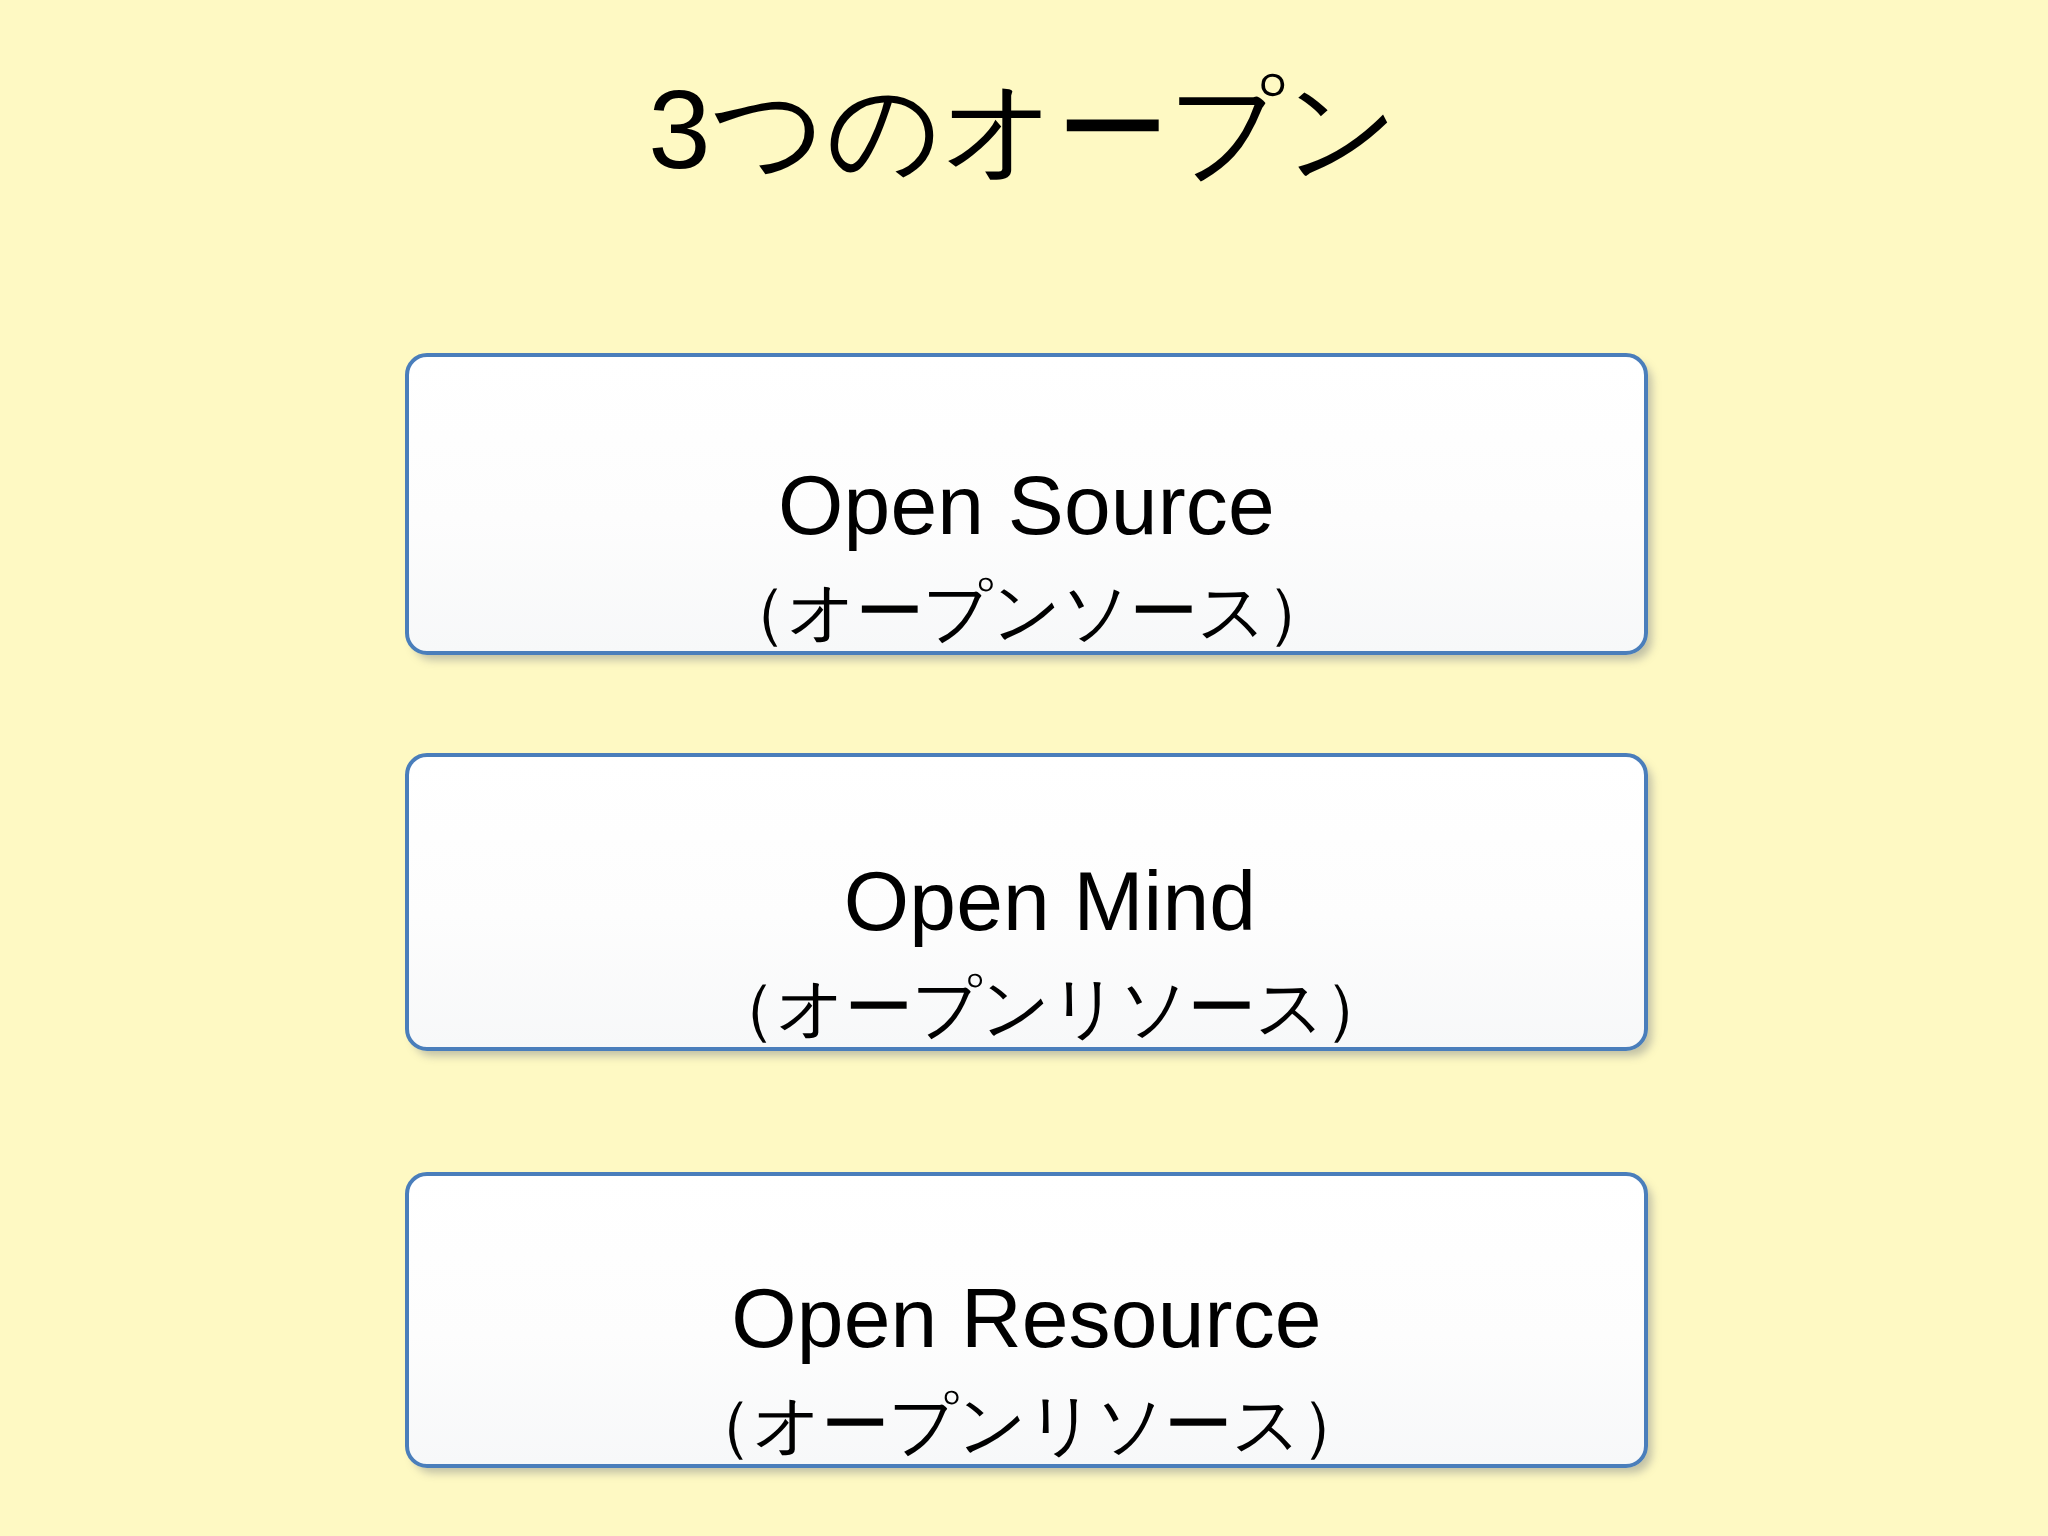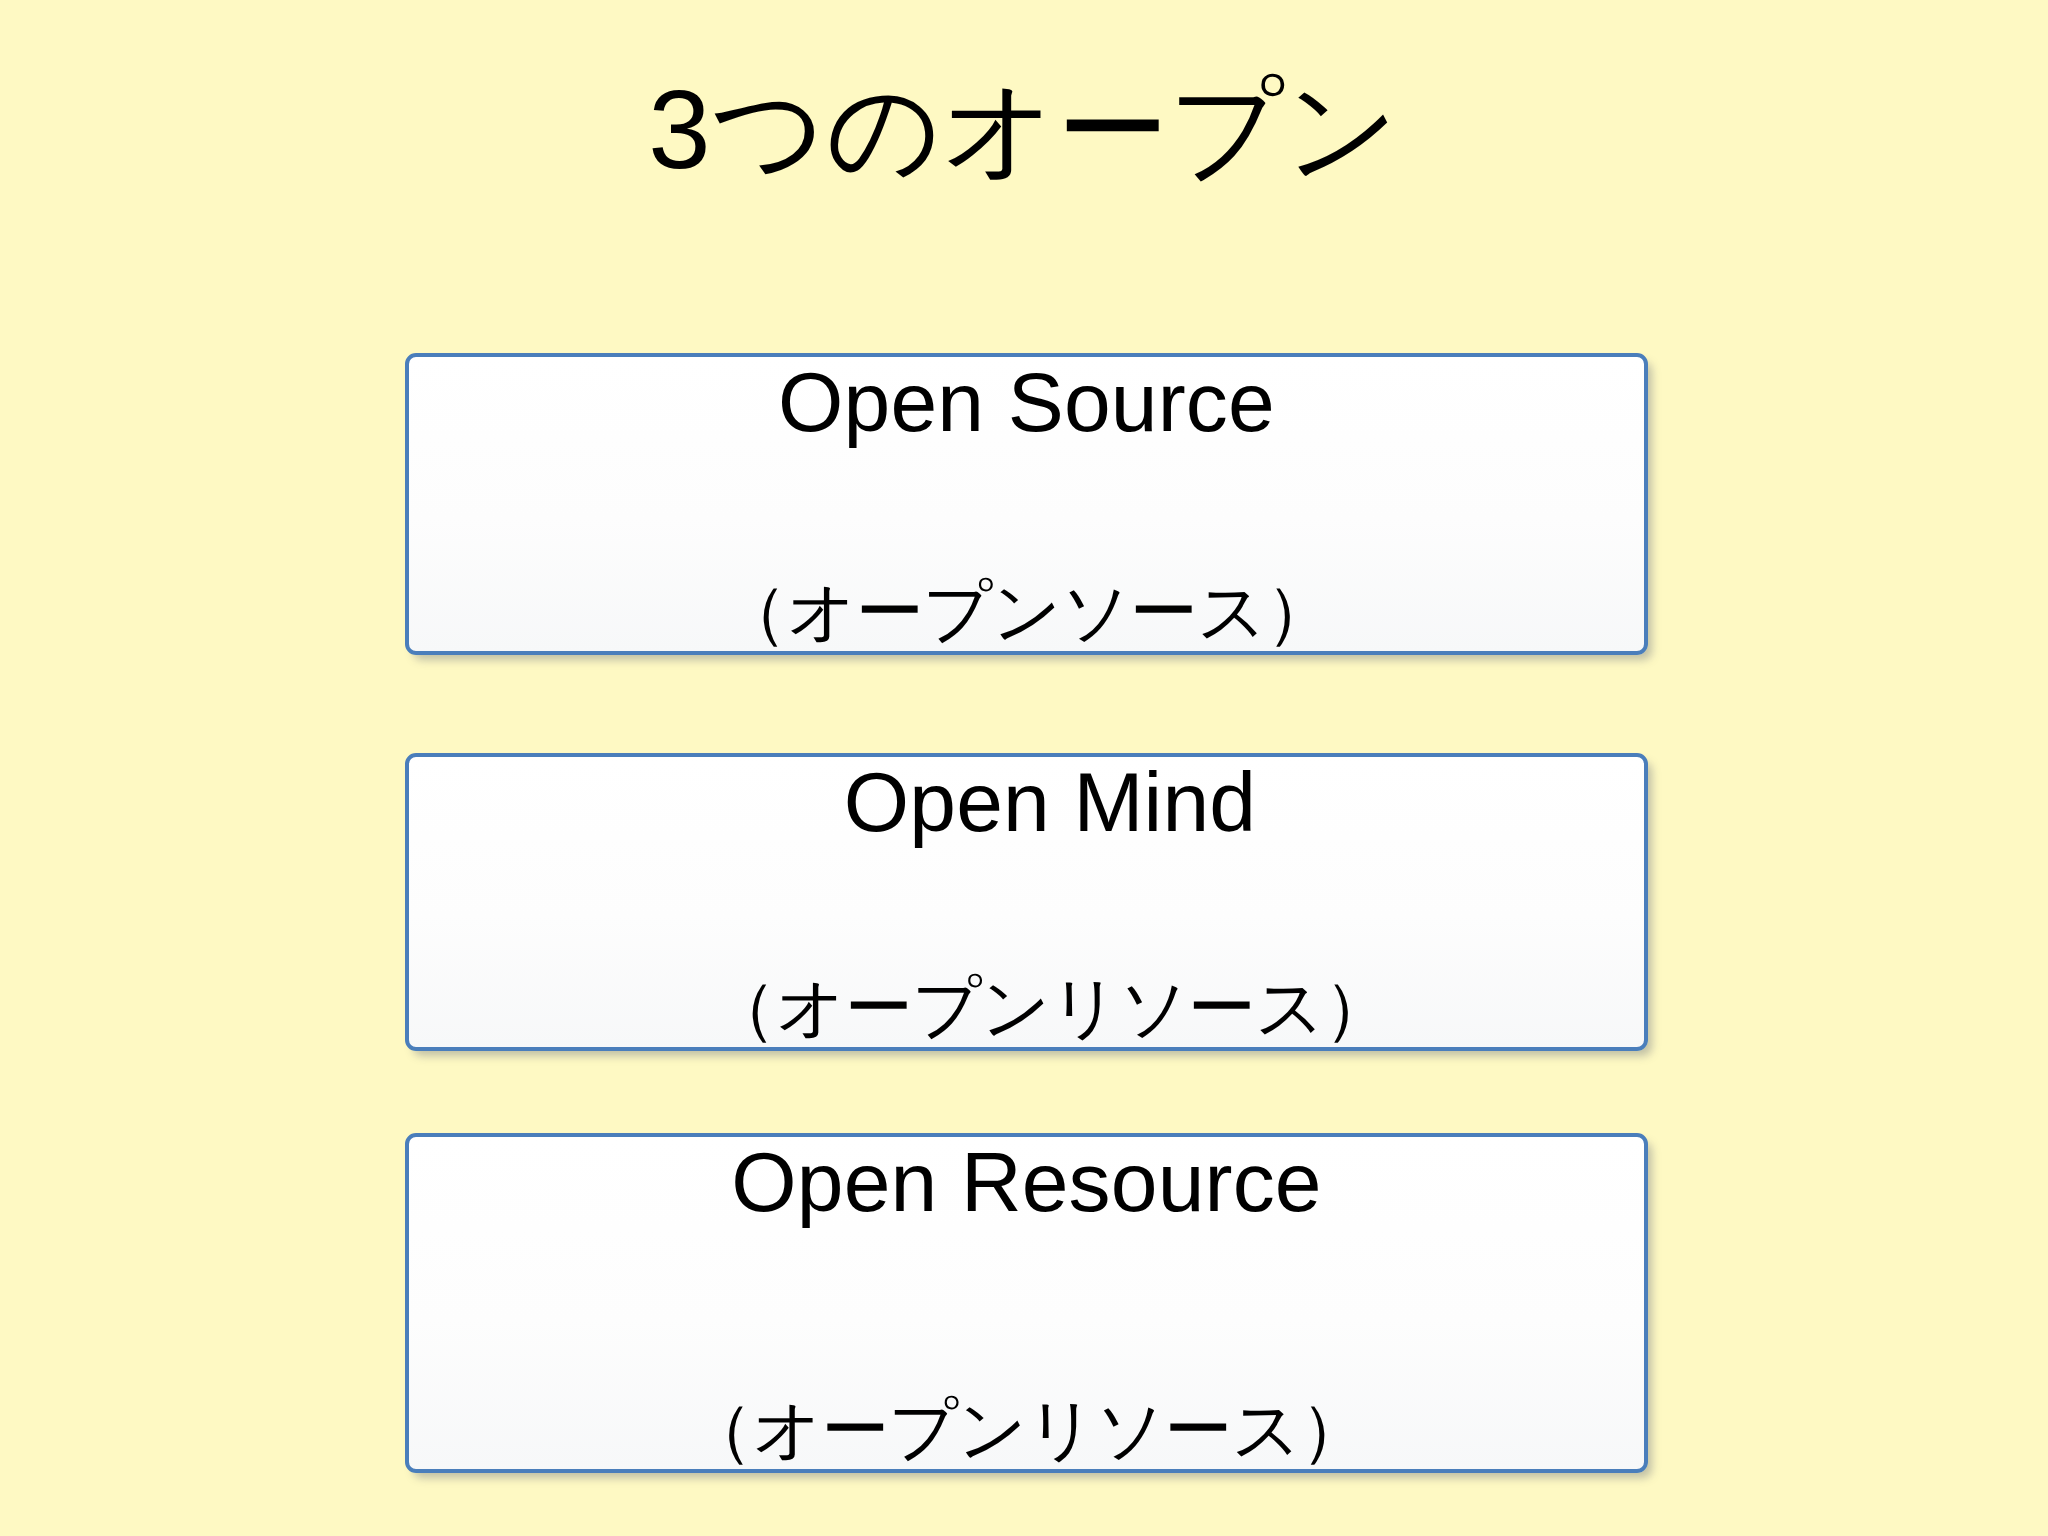--- a/index.html
+++ b/index.html
@@ -39,32 +39,32 @@
     white-space: nowrap;
   }
 
   
   .box {
     position: absolute;
     left: 405px;
     width: 1243px;
     box-sizing: border-box;
     border: 4px solid #4a7ebb;
-    border-radius: 11px;
+    border-radius: 22px;
     background: linear-gradient(180deg, #ffffff 0%, #fdfdfd 55%, #f7f8f9 100%);
     box-shadow: 6px 7px 9px -2px rgba(120, 124, 130, 0.45);
     display: flex;
     flex-direction: column;
     align-items: center;
-    justify-content: space-between;
+    justify-content: flex-end;
   }
 
   #box-1 { top: 353px;  height: 302px; }
   #box-2 { top: 753px;  height: 298px; padding-left: 47px; }
-  #box-3 { top: 1133px; height: 340px; }
+  #box-3 { top: 1172px; height: 296px; }
 
   .box-title-en {
     font-size: 84px;
     line-height: 1.08;
     font-weight: 400;
     color: #000000;
     white-space: nowrap;
     letter-spacing: 0.002em;
   }
 

